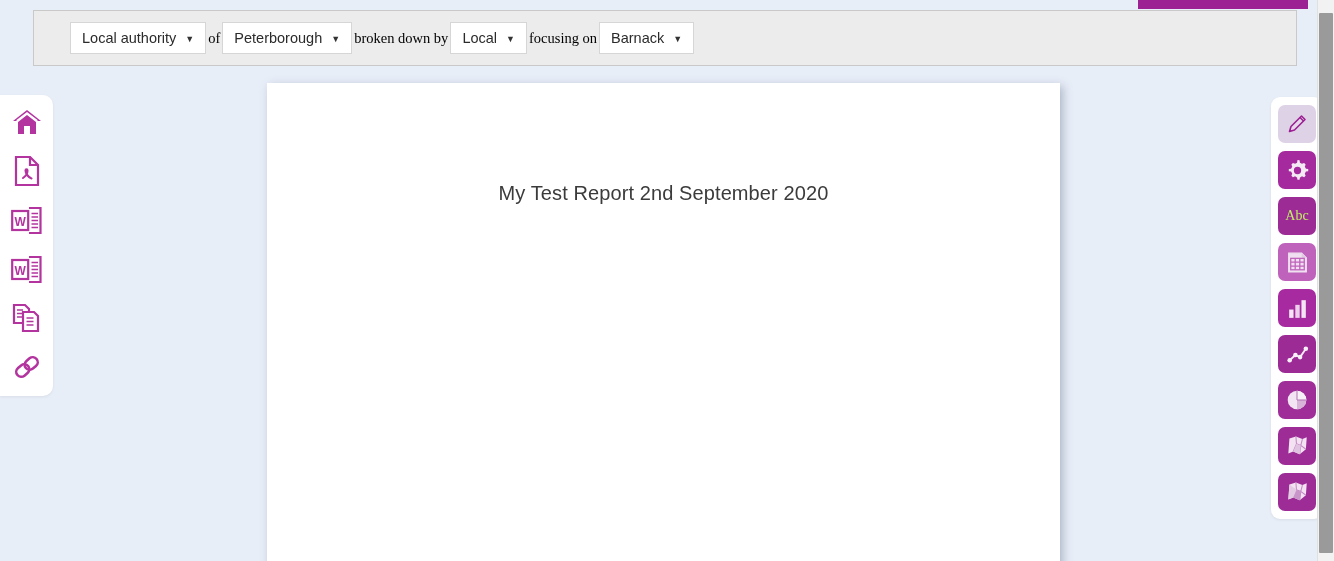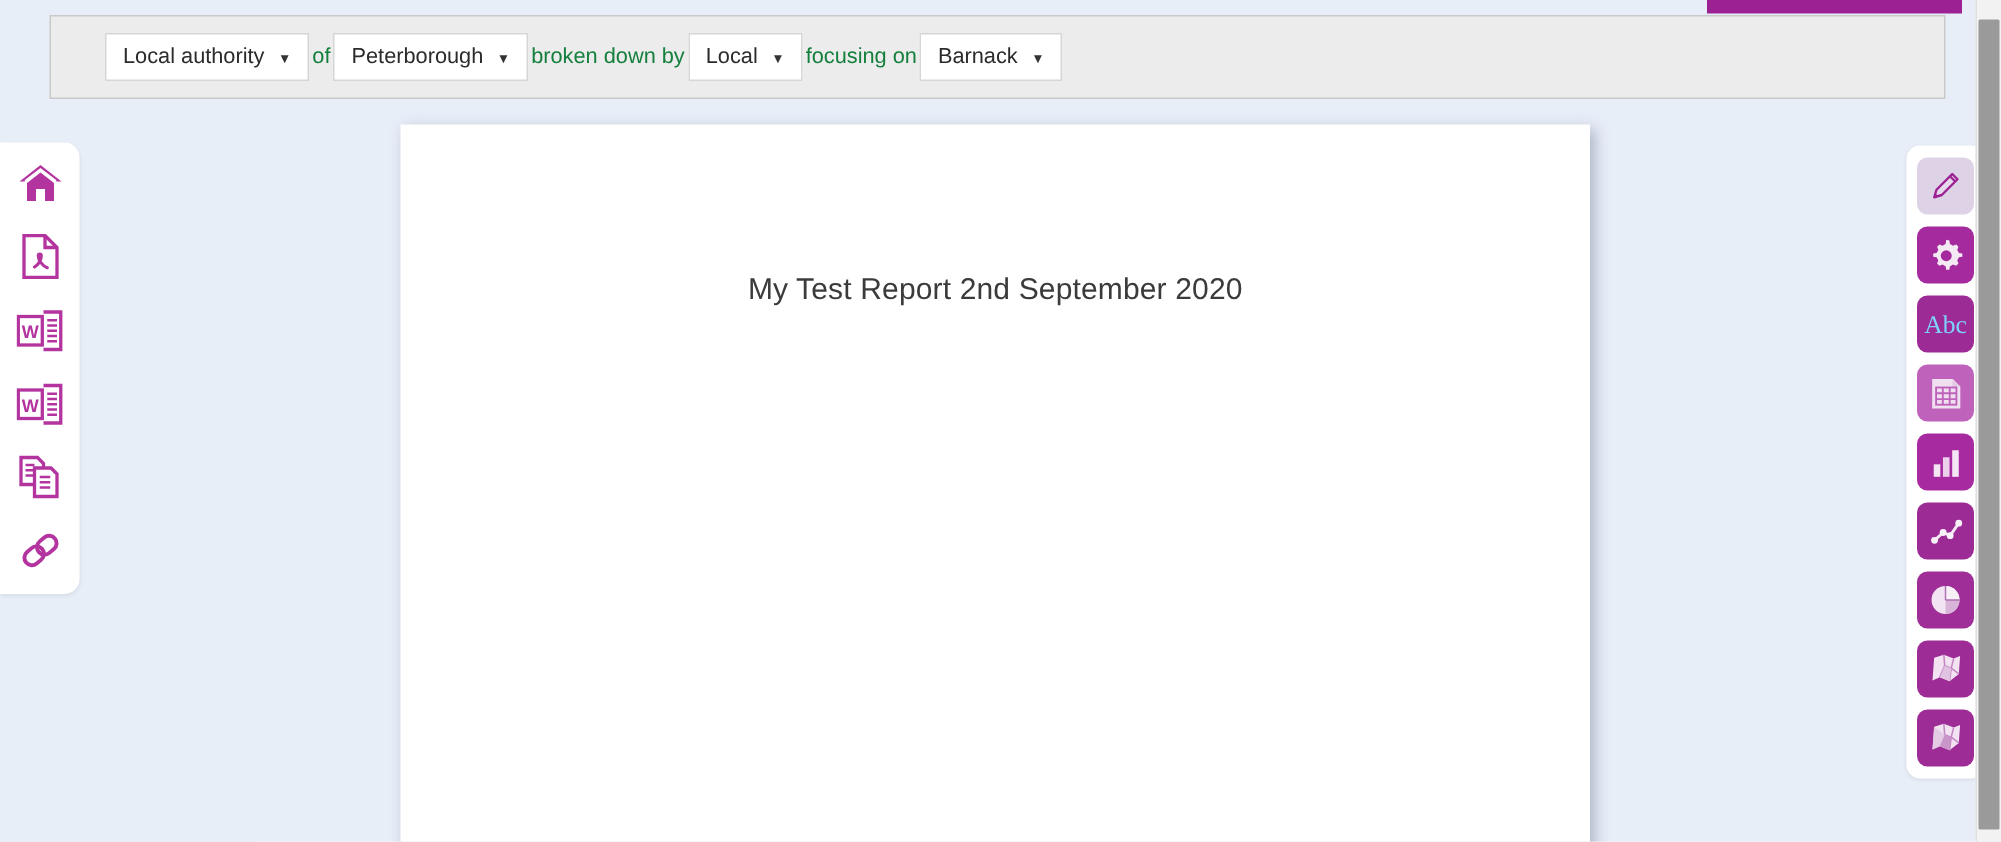--- a/index.html
+++ b/index.html
@@ -53,23 +53,24 @@
   }
   .filter-select .caret {
     margin-left: 9px;
     font-size: 9px;
     color: #333;
     line-height: 1;
     transform: translateY(1px);
   }
   .filter-text {
     font-size: 14.5px;
-    color: #15803d;
+    color: #000000;
     padding: 0 2px;
     white-space: nowrap;
+    font-family: Liberation Serif, serif;
   }
 
   
   .doc-page {
     position: absolute;
     left: 267px; top: 83px;
     width: 793px; height: 600px;
     background: #ffffff;
     box-shadow: 3px 3px 9px rgba(90,105,130,0.42);
   }
@@ -268,21 +269,21 @@
       <span>
         <svg width="25" height="25" viewBox="0 0 24 24">
           <path d="M12 1.8 l2 .45 .35 2.2 a7.3 7.3 0 0 1 1.9 1.1 l2.1-.8 1.45 1.45 -.8 2.1 a7.3 7.3 0 0 1 1.1 1.9 l2.2 .35 0 2.05 -2.2 .35 a7.3 7.3 0 0 1 -1.1 1.9 l.8 2.1 -1.45 1.45 -2.1-.8 a7.3 7.3 0 0 1 -1.9 1.1 l-.35 2.2 -2.05 0 -.35-2.2 a7.3 7.3 0 0 1 -1.9-1.1 l-2.1 .8 -1.45-1.45 .8-2.1 a7.3 7.3 0 0 1 -1.1-1.9 l-2.2-.35 0-2.05 2.2-.35 a7.3 7.3 0 0 1 1.1-1.9 l-.8-2.1 1.45-1.45 2.1 .8 a7.3 7.3 0 0 1 1.9-1.1 Z" fill="#f3eaf4"></path>
           <circle cx="12" cy="12" r="3.5" fill="#a52a9e"></circle>
         </svg>
       </span>
     </div>
 
     <div class="rtool" style="background:#9d2b96;">
       <span style="display:flex;align-items:center;justify-content:center;width:38px;height:38px;">
-        <span style="font-family:'Liberation Serif', serif; font-size:17px; color:#7dd3fc; line-height:1;">Abc</span>
+        <span style="font-family:'Liberation Serif', serif; font-size:14px; color:#bef264; line-height:1;">Abc</span>
       </span>
     </div>
 
     <div class="rtool" style="background:#bf62bb;">
       <span>
         <svg width="25" height="25" viewBox="0 0 24 24">
           <path d="M3.5 3 H16 L20.5 7.5 V21 H3.5 Z" fill="#f0dff0" stroke="#efe2f0" stroke-width="1"></path>
           <path d="M16 3 V7.5 H20.5" fill="#e2c9e3"></path>
           <g stroke="#bf62bb" stroke-width="1.2">
             <rect x="5.5" y="8" width="13" height="11" fill="none"></rect>

